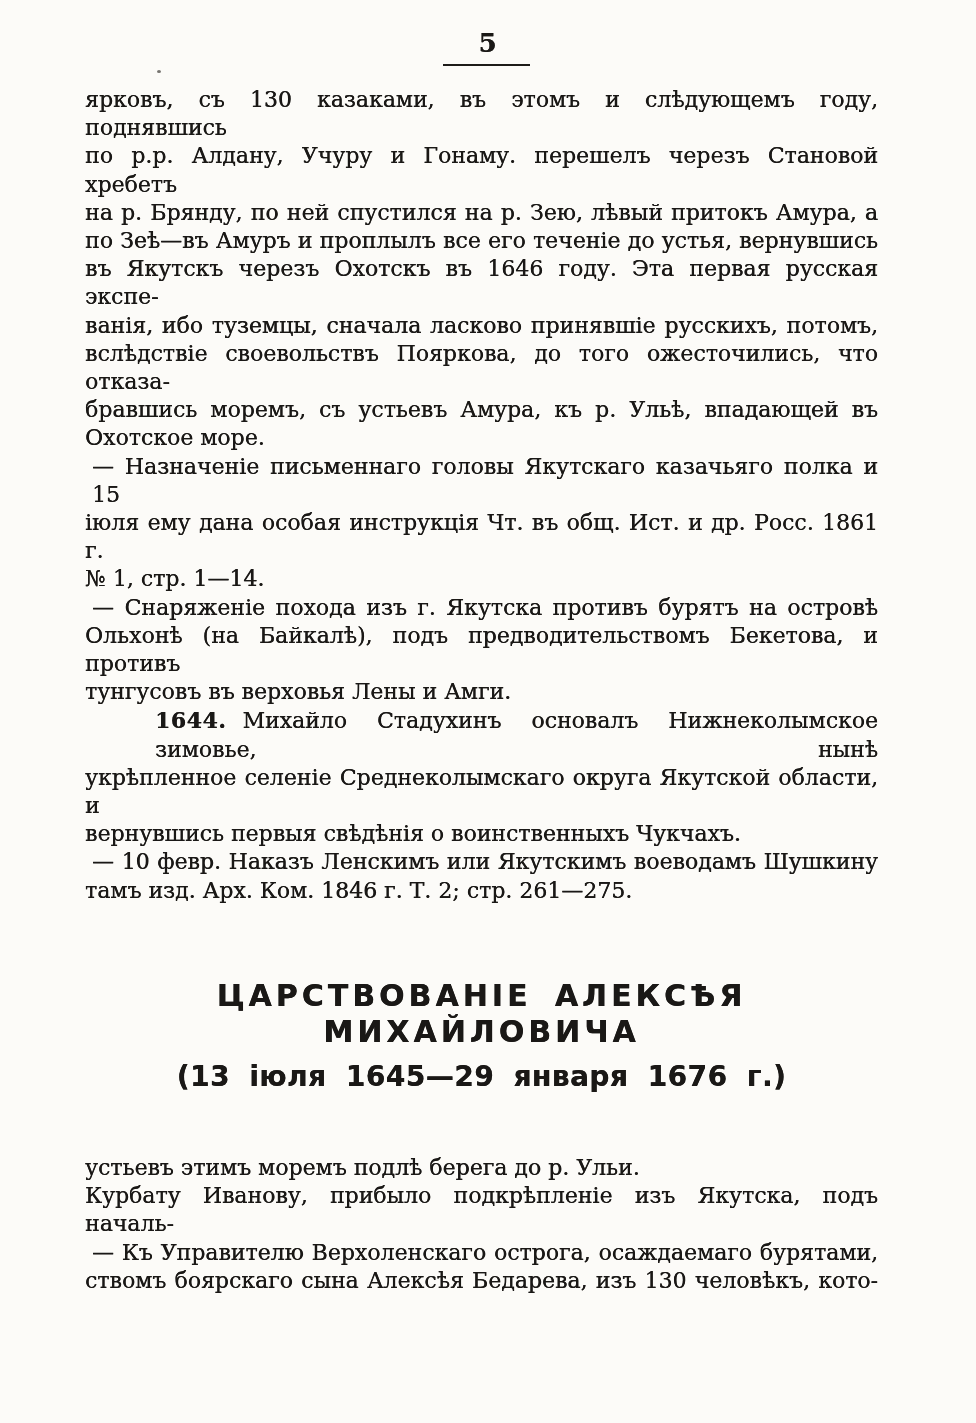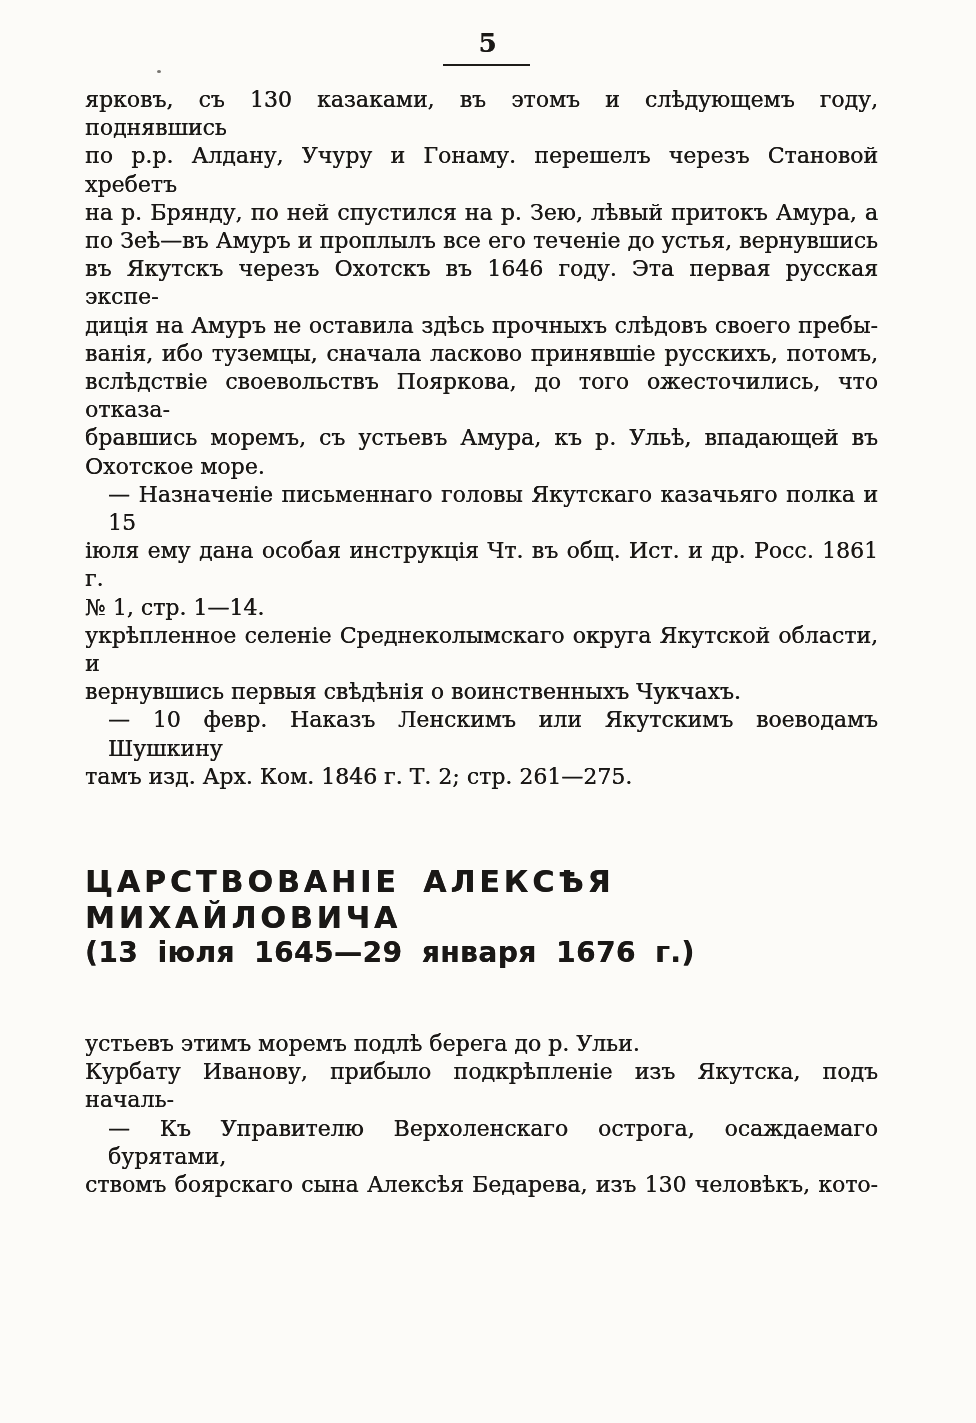--- a/index.html
+++ b/index.html
@@ -54,42 +54,43 @@
   .para { margin: 0; }
   .line {
     text-align: justify;
     text-align-last: justify;
     -moz-text-align-last: justify;
   }
   .line.end {
     text-align-last: left;
     -moz-text-align-last: left;
   }
-  .line.fd { padding-left: 7px; margin-left: 16px; }   
+  .line.fd { padding-left: 7px; }   
   .line.fy { padding-left: 70px; }  
 
   .year {
     font-weight: bold;
     padding-right: 16px;
     letter-spacing: 0.5px;
   }
 
   .heading {
     margin-top: 73px;
-    text-align: left;
+    text-align: center;
     font-family: "DejaVu Sans", sans-serif;
     font-weight: bold;
   }
   .heading-title {
     font-size: 30px;
     line-height: 36px;
     letter-spacing: 4px;
     word-spacing: 9px;
   }
   .heading-subtitle {
+    margin-top: 10px;
     font-size: 28px;
     line-height: 34px;
     letter-spacing: 0.5px;
     word-spacing: 9px;
   }
 
   .reign-block { margin-top: 60px; }
 </style>
 </head>
 <body>
@@ -101,35 +102,40 @@
   <div class="speck"></div>
 
   <div class="body-block">
 
     <div class="para">
       <div class="line">ярковъ, съ 130 казаками, въ этомъ и слѣдующемъ году, поднявшись</div>
       <div class="line">по р.р. Алдану, Учуру и Гонаму. перешелъ черезъ Становой хребетъ</div>
       <div class="line">на р. Брянду, по ней спустился на р. Зею, лѣвый притокъ Амура, а</div>
       <div class="line">по Зеѣ—въ Амуръ и проплылъ все его теченіе до устья, вернувшись</div>
       <div class="line">въ Якутскъ черезъ Охотскъ въ 1646 году. Эта первая русская экспе-</div>
-      <div class="line">диція на Амуръ не оставила здѣсь прочныхъ слѣдовъ своего пребы-</div>
       <div class="line">ванія, ибо туземцы, сначала ласково принявшіе русскихъ, потомъ,</div>
       <div class="line">вслѣдствіе своевольствъ Пояркова, до того ожесточились, что отказа-</div>
       <div class="line">бравшись моремъ, съ устьевъ Амура, къ р. Ульѣ, впадающей въ</div>
       <div class="line end">Охотское море.</div>
     </div>
 
     <div class="para">
       <div class="line fd">— Назначеніе письменнаго головы Якутскаго казачьяго полка и 15</div>
       <div class="line">іюля ему дана особая инструкція Чт. въ общ. Ист. и др. Росс. 1861 г.</div>
       <div class="line end">№ 1, стр. 1—14.</div>
     </div>
 
+    <div class="para">
+      <div class="line fd">— Снаряженіе похода изъ г. Якутска противъ бурятъ на островѣ</div>
+      <div class="line">Ольхонѣ (на Байкалѣ), подъ предводительствомъ Бекетова, и противъ</div>
+      <div class="line end">тунгусовъ въ верховья Лены и Амги.</div>
+    </div>
 
     <div class="para">
+      <div class="line fy"><span class="year">1644.</span><span>Михайло Стадухинъ основалъ Нижнеколымское зимовье, нынѣ</span></div>
       <div class="line">укрѣпленное селеніе Среднеколымскаго округа Якутской области, и</div>
       <div class="line end">вернувшись первыя свѣдѣнія о воинственныхъ Чукчахъ.</div>
     </div>
 
     <div class="para">
       <div class="line fd">— 10 февр. Наказъ Ленскимъ или Якутскимъ воеводамъ Шушкину</div>
       <div class="line end">тамъ изд. Арх. Ком. 1846 г. Т. 2; стр. 261—275.</div>
     </div>
 
     <div class="heading">

